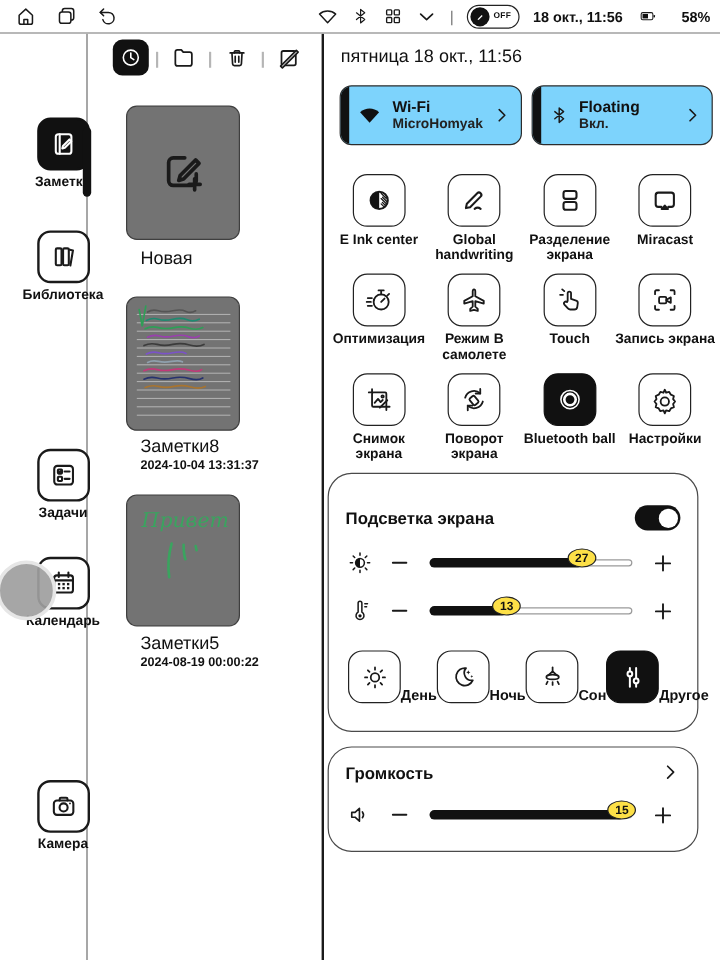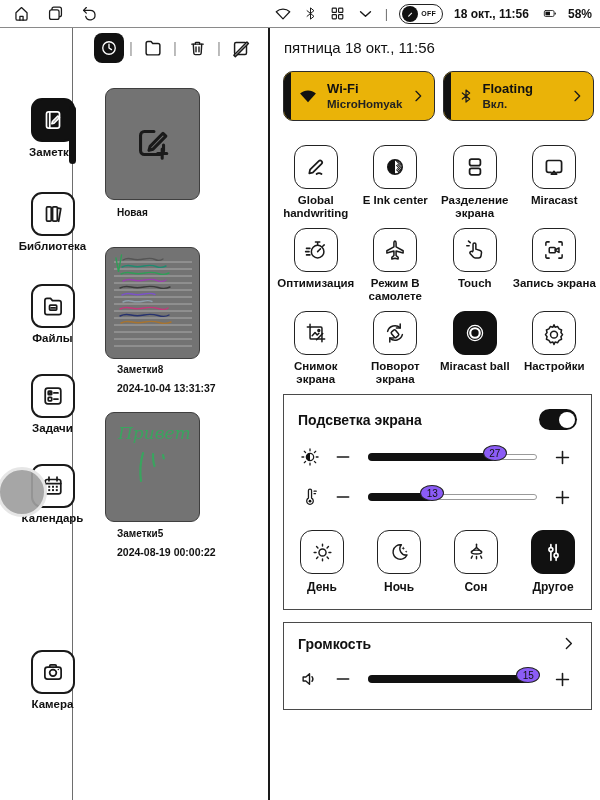--- a/index.html
+++ b/index.html
@@ -11,21 +11,21 @@
   
   .statusbar{position:absolute;top:0;left:0;width:600px;height:28px;box-sizing:border-box;
     border-bottom:1px solid #8a8a8a;display:flex;align-items:center;padding:0 8px;background:#fff;z-index:20}
   .sb-left{display:flex;align-items:center;gap:15px;margin-left:4px}
   .sb-right{margin-left:auto;display:flex;align-items:center;gap:11px}
   .sb-sep{color:#777;font-size:13px}
   .stylus-pill{display:flex;align-items:center;gap:3px;border:1.5px solid #222;border-radius:12px;padding:1px 6px 1px 2px;background:#fff}
   .stylus-circle{width:16px;height:16px;border-radius:50%;background:#111;display:flex;align-items:center;justify-content:center}
   .stylus-off{font-size:7px;font-weight:bold;letter-spacing:.3px}
   .sb-time,.sb-batt-text{font-weight:bold;font-size:12px;white-space:nowrap}
-  .battery{display:flex;align-items:center;gap:8px}
+  .battery{display:flex;align-items:center;gap:18px}
 
   
   .sidebar{position:absolute;top:28px;left:0;width:73px;height:772px;box-sizing:border-box;
     border-right:1px solid #6e6e6e;background:#fff;z-index:3}
   .side-item{position:absolute;left:16px;width:73px;display:flex;flex-direction:column;align-items:center;cursor:pointer}
   .side-icon{width:44px;height:44px;border:2px solid #1a1a1a;border-radius:11px;box-sizing:border-box;
     display:flex;align-items:center;justify-content:center;background:#fff}
   .side-icon.active{background:#111;border-color:#111}
   .side-label{margin-top:4px;font-size:11.5px;font-weight:bold;text-align:center;line-height:1.12;width:72px;word-wrap:break-word}
   .active-bar{position:absolute;right:-4px;top:78px;width:7px;height:58px;background:#111;border-radius:4px;z-index:4}
@@ -37,64 +37,64 @@
     border-right:2px solid #1a1a1a;background:#fff}
   .notes-toolbar{position:absolute;top:5px;left:21px;display:flex;align-items:center;gap:4px}
   .tool-btn{width:30px;height:30px;border-radius:8px;display:flex;align-items:center;justify-content:center}
   .tool-btn.active{background:#111}
   .tool-sep{width:6px;text-align:center;color:#b5b5b5;font-size:14px;font-weight:bold}
   .note-card{position:absolute;left:32px;width:95px;border:1.5px solid #3f3f3f;border-radius:9px;
     box-sizing:border-box;background:#737373;overflow:hidden}
   .card-new{top:60px;height:112px;display:flex;align-items:center;justify-content:center}
   .card-n8{top:219px;height:112px}
   .card-n5{top:384px;height:110px}
-  .note-title{position:absolute;left:44px;font-size:10px;font-weight:bold}
+  .note-title{position:absolute;left:44px;font-size:15px;font-weight:normal}
   .note-date{position:absolute;left:44px;font-size:10.5px;font-weight:bold;white-space:nowrap}
 
   
   .settings{position:absolute;top:28px;left:270px;width:330px;height:772px;background:#fff}
   .qs-header{position:absolute;top:11px;left:14px;font-size:15px;font-weight:normal}
   .conn-row{position:absolute;top:43px;left:13px;width:311px;display:flex;gap:8px}
   .conn-card{flex:1;height:50px;border:1.5px solid #2c2c2c;border-radius:10px;position:relative;
-    display:flex;align-items:center;box-sizing:border-box;padding:0 8px 0 14px;overflow:hidden;background:#eab308;cursor:pointer}
+    display:flex;align-items:center;box-sizing:border-box;padding:0 8px 0 14px;overflow:hidden;background:#7dd3fc;cursor:pointer}
   .conn-notch{position:absolute;left:0;top:0;bottom:0;width:7px;background:#111}
   .conn-text{flex:1;line-height:1.25;margin-left:9px}
   .conn-title{font-size:13px;font-weight:bold}
   .conn-sub{font-size:11.5px;font-weight:bold;color:#222}
 
   .tiles{position:absolute;top:117px;left:6px;width:318px;display:flex;flex-wrap:wrap}
   .tile{width:79.5px;height:83px;display:flex;flex-direction:column;align-items:center;cursor:pointer}
   .tile-btn{width:44px;height:44px;border:1.5px solid #222;border-radius:12px;box-sizing:border-box;
     display:flex;align-items:center;justify-content:center;background:#fff;flex:none}
   .tile-btn.active{background:#111;border-color:#111}
   .tile-label{margin-top:5px;font-size:11.5px;font-weight:bold;text-align:center;line-height:1.12;width:92px}
   .tile-label.narrow{width:58px}
 
-  .panel-card{position:absolute;left:13px;width:309px;border:1.5px solid #4a4a4a;border-radius:0;
-    box-sizing:border-box;background:#fff;padding:14px 14px 0}
+  .panel-card{position:absolute;left:3px;width:309px;border:1.5px solid #4a4a4a;border-radius:20px;
+    box-sizing:border-box;background:#fff;padding:26px 14px 0}
   .fl-card{top:366px;height:216px}
   .vol-card{top:594px;height:88px;padding-top:12px}
   .card-title-row{display:flex;align-items:center;justify-content:space-between}
   .card-title{font-size:14px;font-weight:bold}
   .toggle{width:38px;height:21px;background:#111;border-radius:11px;position:relative;cursor:pointer}
   .toggle-knob{position:absolute;right:2.5px;top:2.5px;width:16px;height:16px;border-radius:50%;background:#fff}
 
   .slider-row{display:flex;align-items:center;height:30px}
   .s-icon{width:24px;display:flex;justify-content:center}
   .s-btn{width:22px;display:flex;justify-content:center;cursor:pointer}
   .s-btn.minus{margin-left:10px}
   .s-btn.plus{margin-right:4px}
   .track{position:relative;flex:1;height:24px;margin:0 14px;cursor:pointer}
   .track-line{position:absolute;top:9px;left:0;right:0;height:6px;border:1px solid #9a9a9a;border-radius:4px;box-sizing:border-box;background:#fff}
   .track-fill{position:absolute;top:8px;left:0;height:8px;background:#111;border-radius:4px}
-  .thumb{position:absolute;top:0;width:24px;height:16px;background:#8b5cf6;border:1.5px solid #222;border-radius:50%;
-    box-sizing:border-box;display:flex;align-items:center;justify-content:center;font-size:10px;font-weight:normal;cursor:grab}
+  .thumb{position:absolute;top:0;width:24px;height:16px;background:#fde047;border:1.5px solid #222;border-radius:50%;
+    box-sizing:border-box;display:flex;align-items:center;justify-content:center;font-size:10px;font-weight:bold;cursor:grab}
 
   .preset-row{display:flex;justify-content:space-between;margin-top:18px;padding:0 2px}
-  .preset{display:flex;flex-direction:column;align-items:center;cursor:pointer}
+  .preset{display:flex;align-items:flex-end;cursor:pointer}
   .preset-label{margin-top:6px;font-size:12px;font-weight:bold;white-space:nowrap}
 </style>
 </head>
 <body>
 
 <div class="statusbar">
   <div class="sb-left">
     <span>
         <svg width="19" height="19" viewBox="0 0 24 24" class="ico">
           <path d="M5 11 L12 4.5 L19 11 V18.5 a2 2 0 0 1 -2 2 H7 a2 2 0 0 1 -2 -2 Z"></path>
@@ -176,30 +176,20 @@
   </div>
   <div class="side-item" style="top:164px">
     <span class="side-icon">
         <svg width="26" height="26" viewBox="0 0 24 24" class="ico">
           <rect x="6" y="5.5" width="4.4" height="13" rx="1"></rect>
           <rect x="11.6" y="5.5" width="4.4" height="13" rx="1"></rect>
           <path d="M16.8 6.5 l2.4 .6 -2 11.6"></path>
         </svg>
       </span>
     <span class="side-label">Библиотека</span>
-  </div>
-  <div class="side-item" style="top:256px">
-    <span class="side-icon">
-        <svg width="26" height="26" viewBox="0 0 24 24" class="ico">
-          <path d="M4.5 18 V7 c0 -1.1 .9 -2 2 -2 h3.2 l1.8 2 h6 c1.1 0 2 .9 2 2 v9 c0 1.1 -.9 2 -2 2 h-11 c-1.1 0 -2 -.9 -2 -2 Z"></path>
-          <rect x="8.8" y="11.2" width="6.6" height="4.6" rx=".8"></rect>
-          <path d="M10.2 13.8 h3.8"></path>
-        </svg>
-      </span>
-    <span class="side-label">Файлы</span>
   </div>
   <div class="side-item" style="top:346px">
     <span class="side-icon">
         <svg width="26" height="26" viewBox="0 0 24 24" class="ico">
           <rect x="4.8" y="4.8" width="14.4" height="14.4" rx="2.4"></rect>
           <rect x="7.6" y="7.6" width="3.2" height="3.2" rx=".6"></rect>
           <path d="M8.2 9.2 l.8 .8 1.2 -1.6"></path>
           <path d="M12.8 9.2 h3.8"></path>
           <rect x="7.6" y="13.2" width="3.2" height="3.2" rx=".6"></rect>
           <path d="M12.8 14.8 h3.8"></path>
@@ -354,35 +344,35 @@
             <path d="M9 5 l7 7 -7 7"></path>
           </svg>
         </span>
     </div>
   </div>
 
   <div class="tiles">
     <div class="tile">
       <span class="tile-btn">
           <svg width="26" height="26" viewBox="0 0 24 24" class="ico">
-            <path d="M6.5 14.5 L14.5 6.5 a1.8 1.8 0 0 1 2.6 2.6 L9 17.2 l-3.2 .7 .7 -3.4 Z"></path>
-            <path d="M12.5 18.5 c1.5 -1.2 3 -1.2 4.6 0"></path>
-          </svg>
-        </span>
-      <span class="tile-label">Global handwriting</span>
-    </div>
-    <div class="tile">
-      <span class="tile-btn">
-          <svg width="26" height="26" viewBox="0 0 24 24" class="ico">
             <circle cx="12" cy="12" r="6.6"></circle>
             <path d="M12 5.4 a6.6 6.6 0 0 0 0 13.2 Z" fill="#111" stroke="none"></path>
             <path d="M13.5 6.5 l3.8 3.8 M14.6 9.6 l3.4 3.4 M13.5 10.6 l4 4 M14.4 13.5 l2.6 2.6 M13.5 14.7 l1.9 1.9" stroke-width="1"></path>
           </svg>
         </span>
       <span class="tile-label">E Ink center</span>
+    </div>
+    <div class="tile">
+      <span class="tile-btn">
+          <svg width="26" height="26" viewBox="0 0 24 24" class="ico">
+            <path d="M6.5 14.5 L14.5 6.5 a1.8 1.8 0 0 1 2.6 2.6 L9 17.2 l-3.2 .7 .7 -3.4 Z"></path>
+            <path d="M12.5 18.5 c1.5 -1.2 3 -1.2 4.6 0"></path>
+          </svg>
+        </span>
+      <span class="tile-label">Global handwriting</span>
     </div>
     <div class="tile">
       <span class="tile-btn">
           <svg width="26" height="26" viewBox="0 0 24 24" class="ico">
             <rect x="7" y="4.8" width="10" height="6" rx="1.8"></rect>
             <rect x="7" y="13.2" width="10" height="6" rx="1.8"></rect>
           </svg>
         </span>
       <span class="tile-label">Разделение экрана</span>
     </div>
@@ -460,21 +450,21 @@
         </span>
       <span class="tile-label narrow">Поворот экрана</span>
     </div>
     <div class="tile">
       <span class="tile-btn active">
           <svg width="26" height="26" viewBox="0 0 24 24">
             <circle cx="12" cy="12" r="7" fill="none" stroke="#fff" stroke-width="1.2"></circle>
             <circle cx="12" cy="12" r="4.4" fill="none" stroke="#fff" stroke-width="2"></circle>
           </svg>
         </span>
-      <span class="tile-label">Miracast ball</span>
+      <span class="tile-label">Bluetooth ball</span>
     </div>
     <div class="tile">
       <span class="tile-btn">
           <svg width="26" height="26" viewBox="0 0 24 24" class="ico" style="stroke-width:1.4">
             <path d="M12 4.4 l1 2.3 2.4 -.6 1.3 2.1 2.3 1 -.6 2.4 1.5 1.9 -1.5 1.9 .6 2.4 -2.3 1 -1.3 2.1 -2.4 -.6 -1 2.3 -1 -2.3 -2.4 .6 -1.3 -2.1 -2.3 -1 .6 -2.4 -1.5 -1.9 1.5 -1.9 -.6 -2.4 2.3 -1 1.3 -2.1 2.4 .6 Z"></path>
             <circle cx="12" cy="13.5" r="3.2"></circle>
           </svg>
         </span>
       <span class="tile-label">Настройки</span>
     </div>

